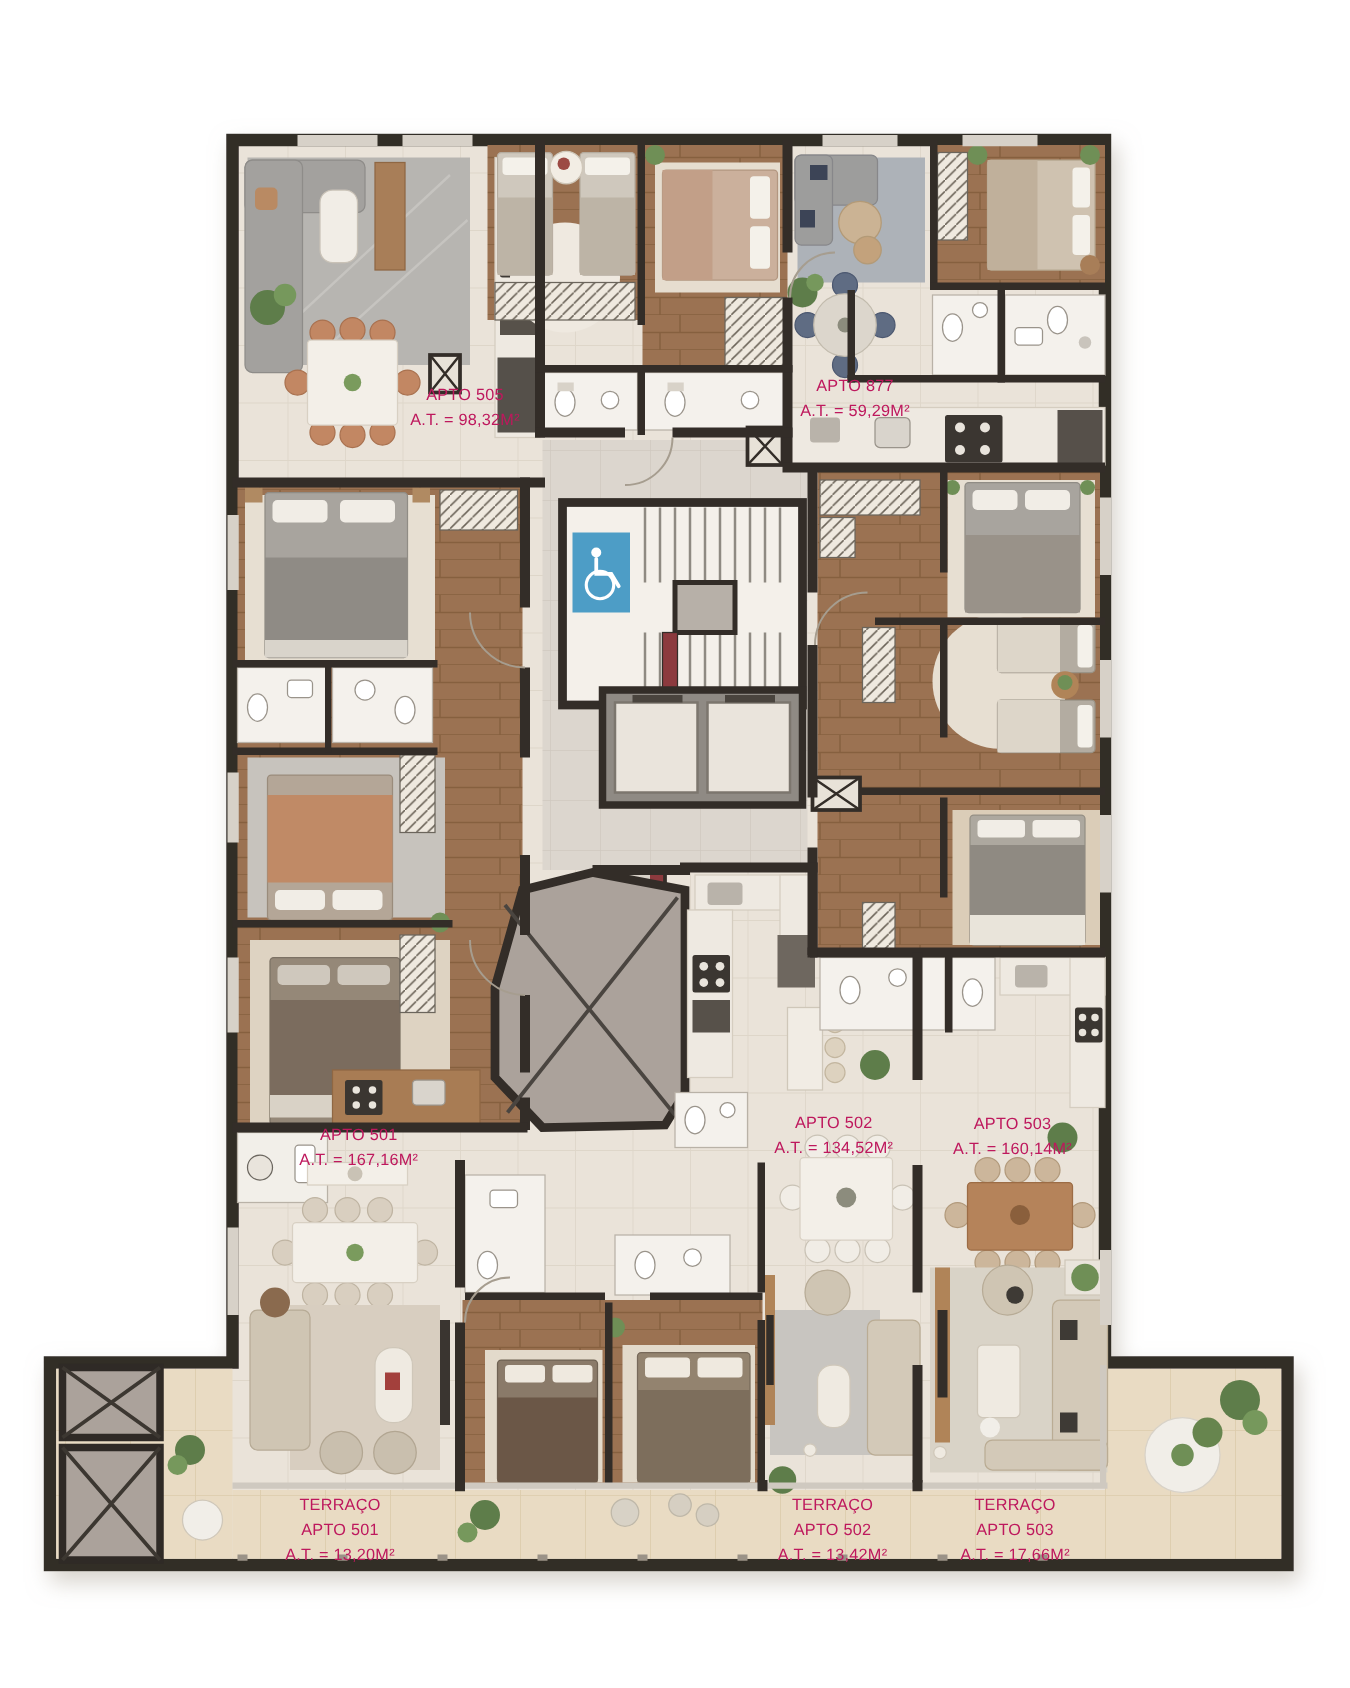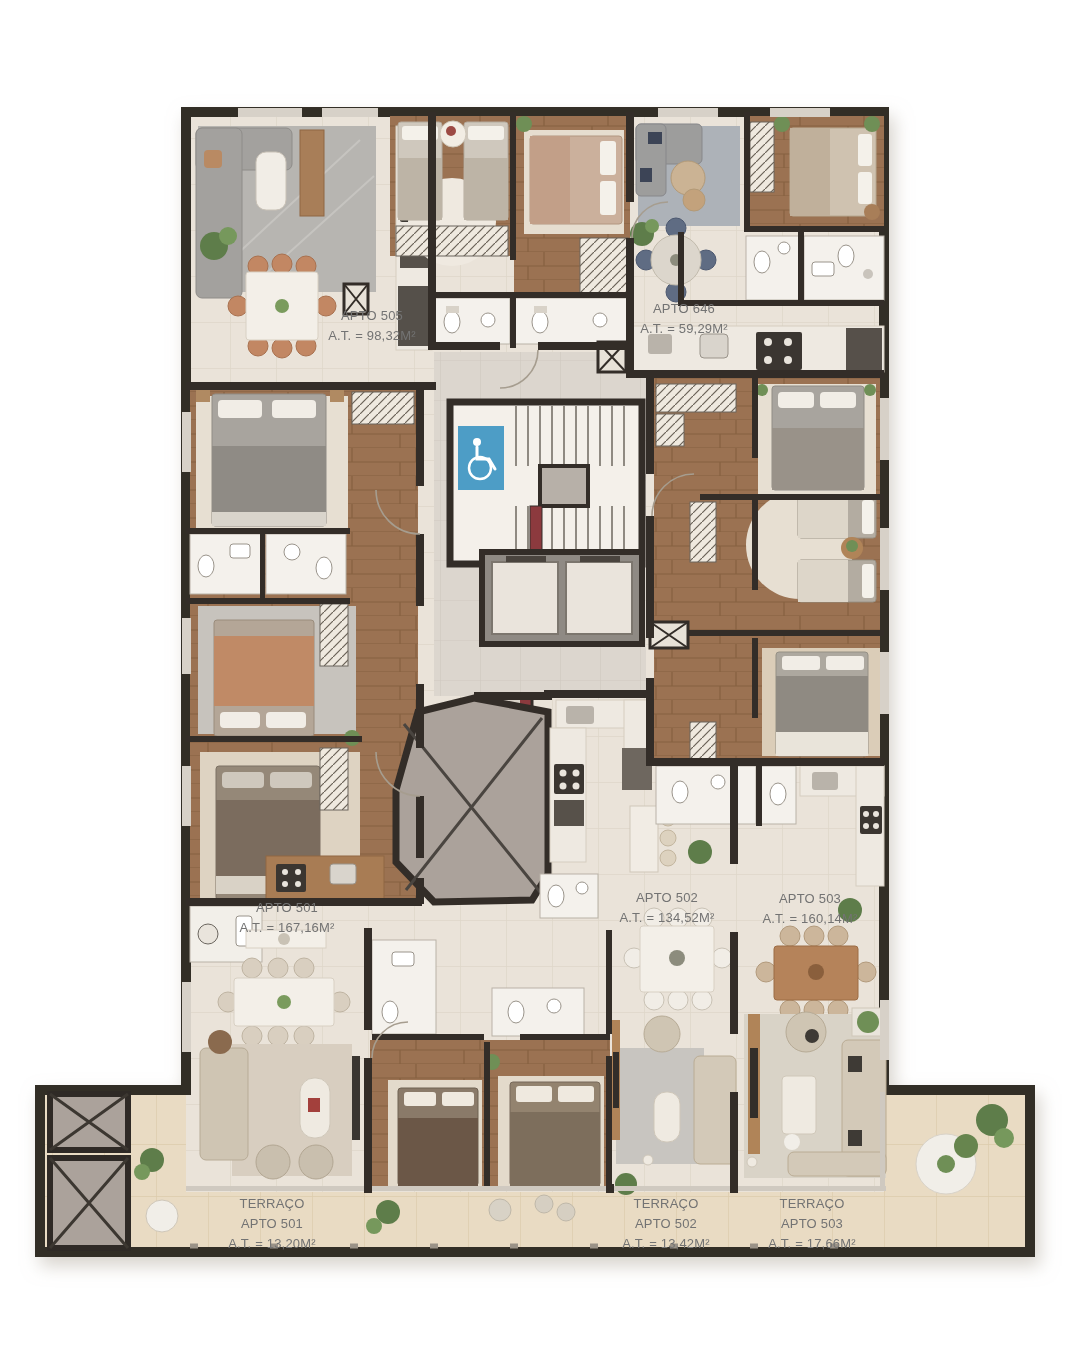--- a/index.html
+++ b/index.html
@@ -1,20 +1,20 @@
 <!DOCTYPE html>
 <html><head>
 <meta charset="utf-8">
 <style>
   html,body{margin:0;padding:0;background:#ffffff;}
   .stage{position:relative;width:1080px;height:1350px;background:#ffffff;overflow:hidden;
          font-family:"Liberation Sans",sans-serif;}
   .stage svg{position:absolute;left:0;top:0;}
   .lbl{position:absolute;transform:translateX(-50%);text-align:center;white-space:nowrap;
-       font-size:13px;line-height:20px;color:#737373;letter-spacing:.2px;}
+       font-size:13px;line-height:20px;color:#be185d;letter-spacing:.2px;}
   .lbl .ln{display:block;}
 </style>
 </head>
 <body>
 
 <div class="stage">
 <svg width="1080" height="1350" viewBox="0 0 1080 1350">
   <defs>
     <pattern id="tile" width="46" height="46" patternUnits="userSpaceOnUse">
       <rect width="46" height="46" fill="#eae3d9"></rect>
@@ -566,21 +566,21 @@
   </div>
   <div class="lbl" style="left:667px;top:888px">
     <span class="ln">APTO 502</span>
     <span class="ln">A.T. = 134,52M²</span>
   </div>
   <div class="lbl" style="left:810px;top:889px">
     <span class="ln">APTO 503</span>
     <span class="ln">A.T. = 160,14M²</span>
   </div>
   <div class="lbl" style="left:684px;top:299px">
-    <span class="ln">APTO 646</span>
+    <span class="ln">APTO 877</span>
     <span class="ln">A.T. = 59,29M²</span>
   </div>
   <div class="lbl" style="left:372px;top:306px">
     <span class="ln">APTO 505</span>
     <span class="ln">A.T. = 98,32M²</span>
   </div>
 
   <div class="lbl" style="left:272px;top:1194px">
     <span class="ln">TERRAÇO</span>
     <span class="ln">APTO 501</span>

